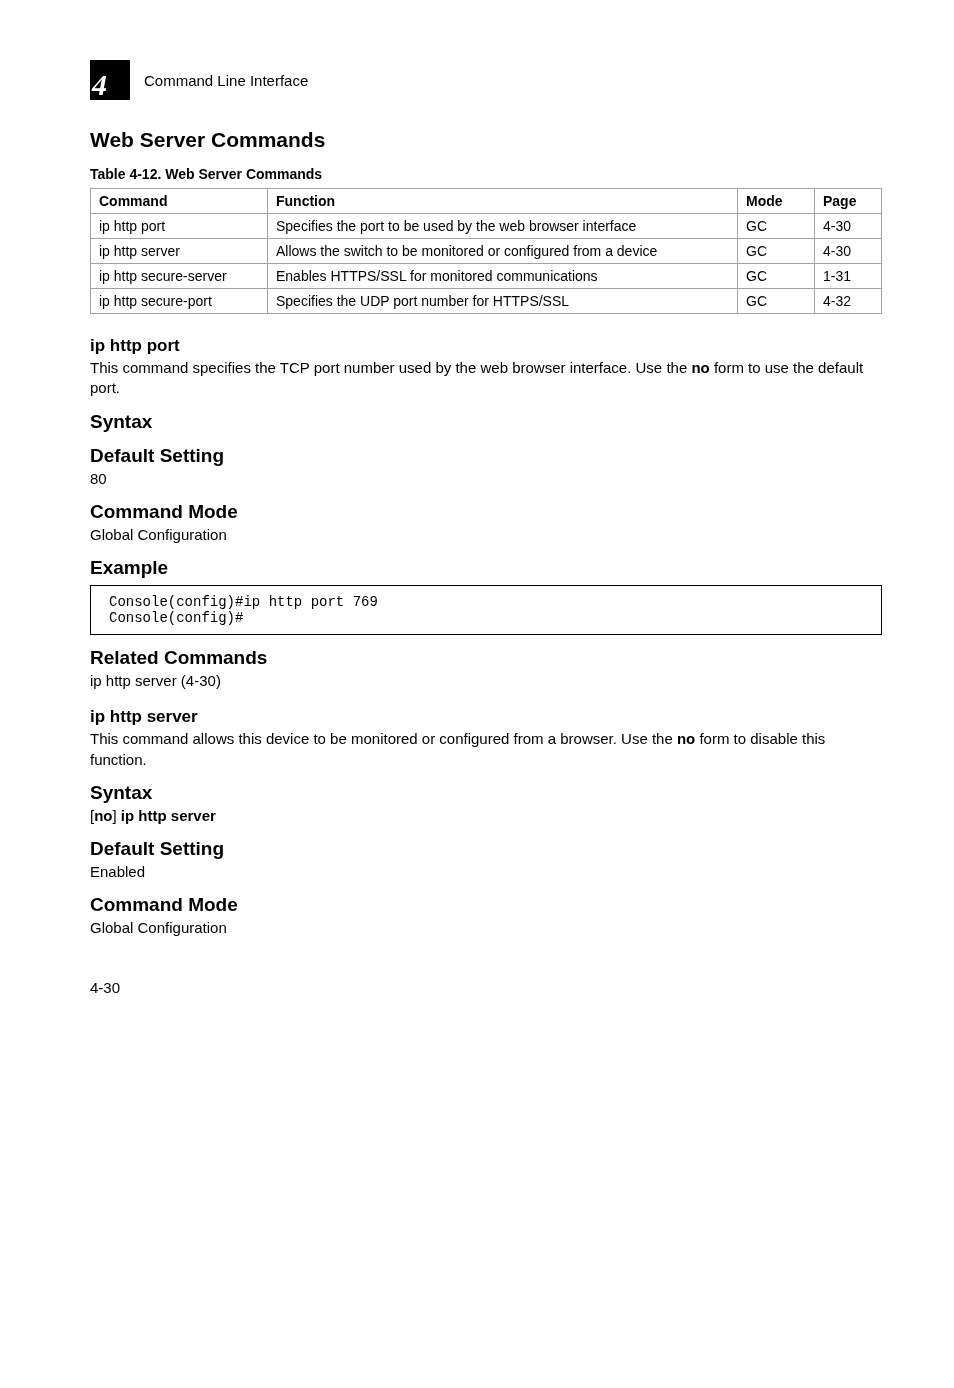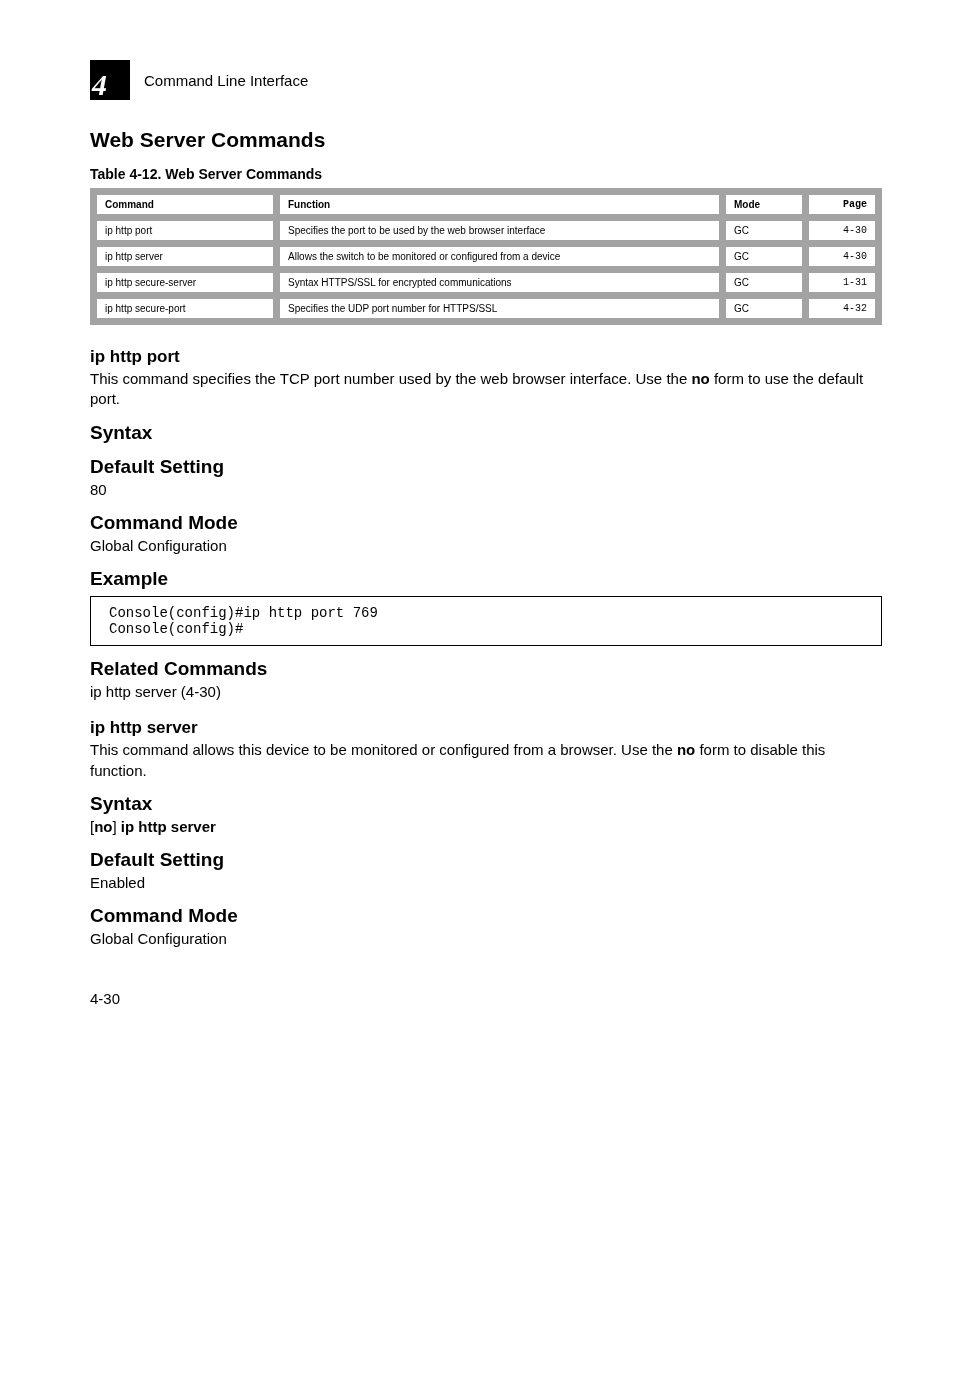--- a/index.html
+++ b/index.html
@@ -49,31 +49,31 @@
     font-weight: bold;
     font-size: 14px;
     margin: 12px 0 6px 0;
   }
   table.web-cmds {
     border-collapse: collapse;
     width: 100%;
     margin-bottom: 22px;
   }
   table.web-cmds th, table.web-cmds td {
-    border: 7px solid #a3a3a3;
+    border: 1px solid #a3a3a3;
     padding: 4px 8px;
-    font-size: 10px;
+    font-size: 14px;
     vertical-align: middle;
   }
   table.web-cmds th {
     text-align: left;
     font-weight: bold;
   }
   table.web-cmds th.mode, table.web-cmds td.mode { width: 60px; }
-  table.web-cmds th.page, table.web-cmds td.page { width: 50px; text-align: right; font-family: Liberation Mono, monospace; }
+  table.web-cmds th.page, table.web-cmds td.page { width: 50px; text-align: left; }
   table.web-cmds th.cmd, table.web-cmds td.cmd { width: 160px; }
   h2.cmd-heading {
     font-size: 17px;
     font-weight: bold;
     margin: 16px 0 2px 0;
   }
   p.body {
     margin: 2px 0 10px 0;
     line-height: 1.35;
   }
@@ -136,21 +136,21 @@
         <td class="page">4-30</td>
       </tr>
       <tr>
         <td class="cmd">ip http server</td>
         <td>Allows the switch to be monitored or configured from a device</td>
         <td class="mode">GC</td>
         <td class="page">4-30</td>
       </tr>
       <tr>
         <td class="cmd">ip http secure-server</td>
-        <td>Syntax HTTPS/SSL for encrypted communications</td>
+        <td>Enables HTTPS/SSL for monitored communications</td>
         <td class="mode">GC</td>
         <td class="page">1-31</td>
       </tr>
       <tr>
         <td class="cmd">ip http secure-port</td>
         <td>Specifies the UDP port number for HTTPS/SSL</td>
         <td class="mode">GC</td>
         <td class="page">4-32</td>
       </tr>
     </tbody>

